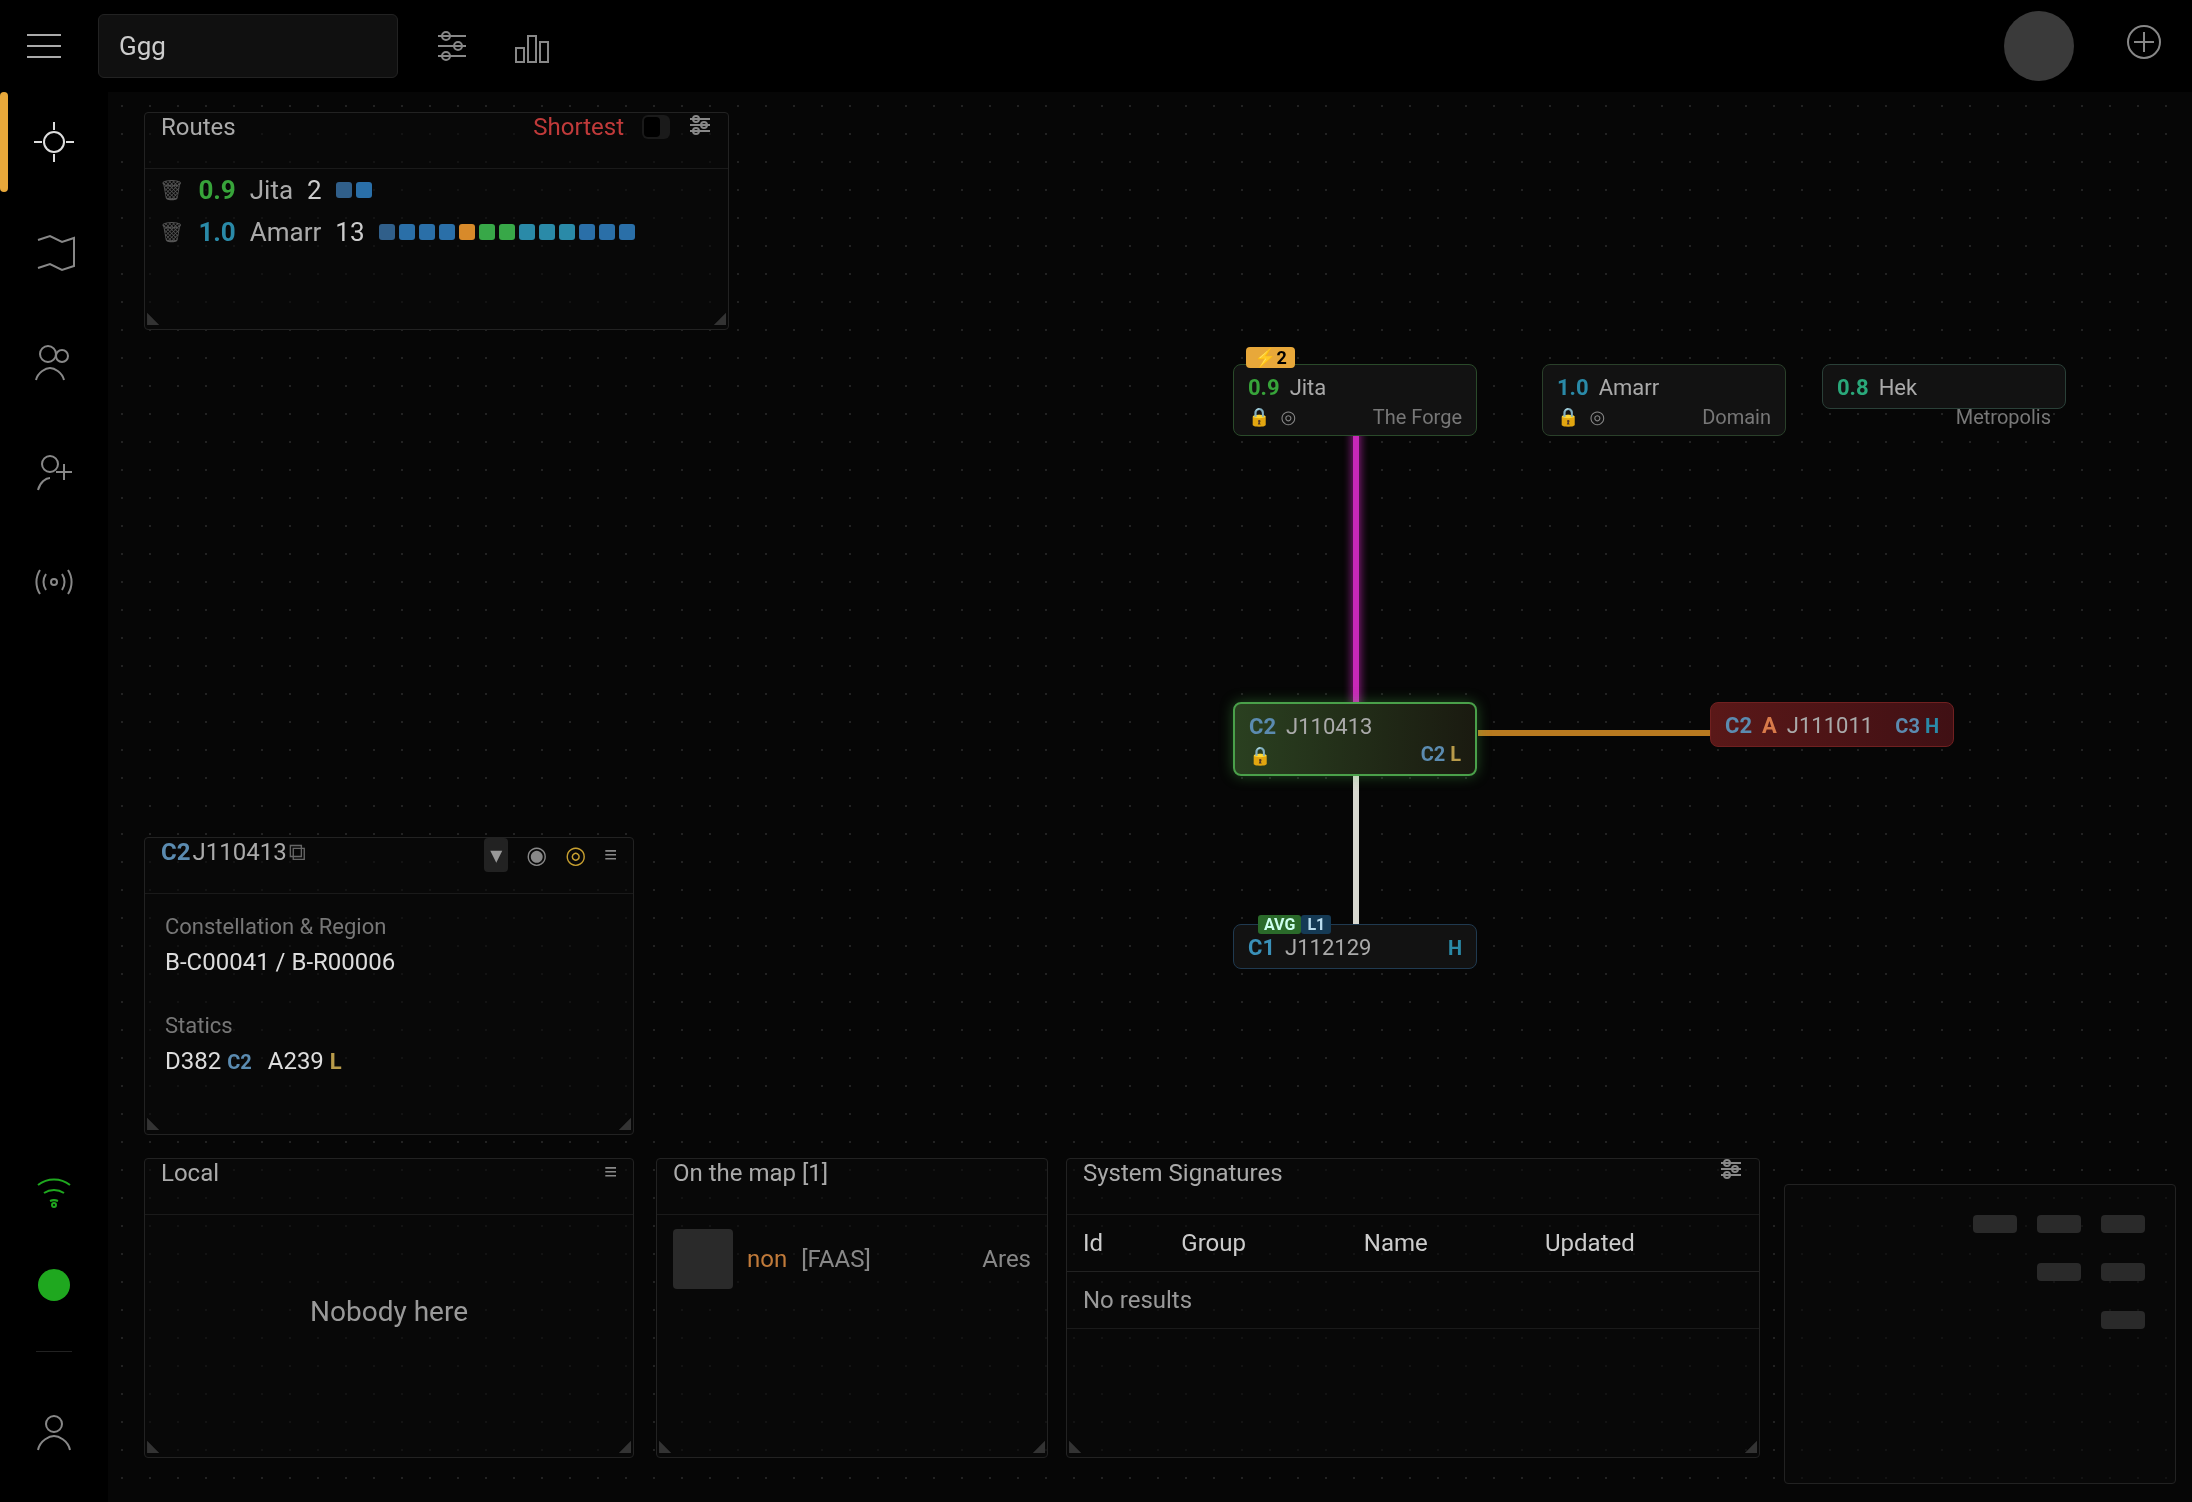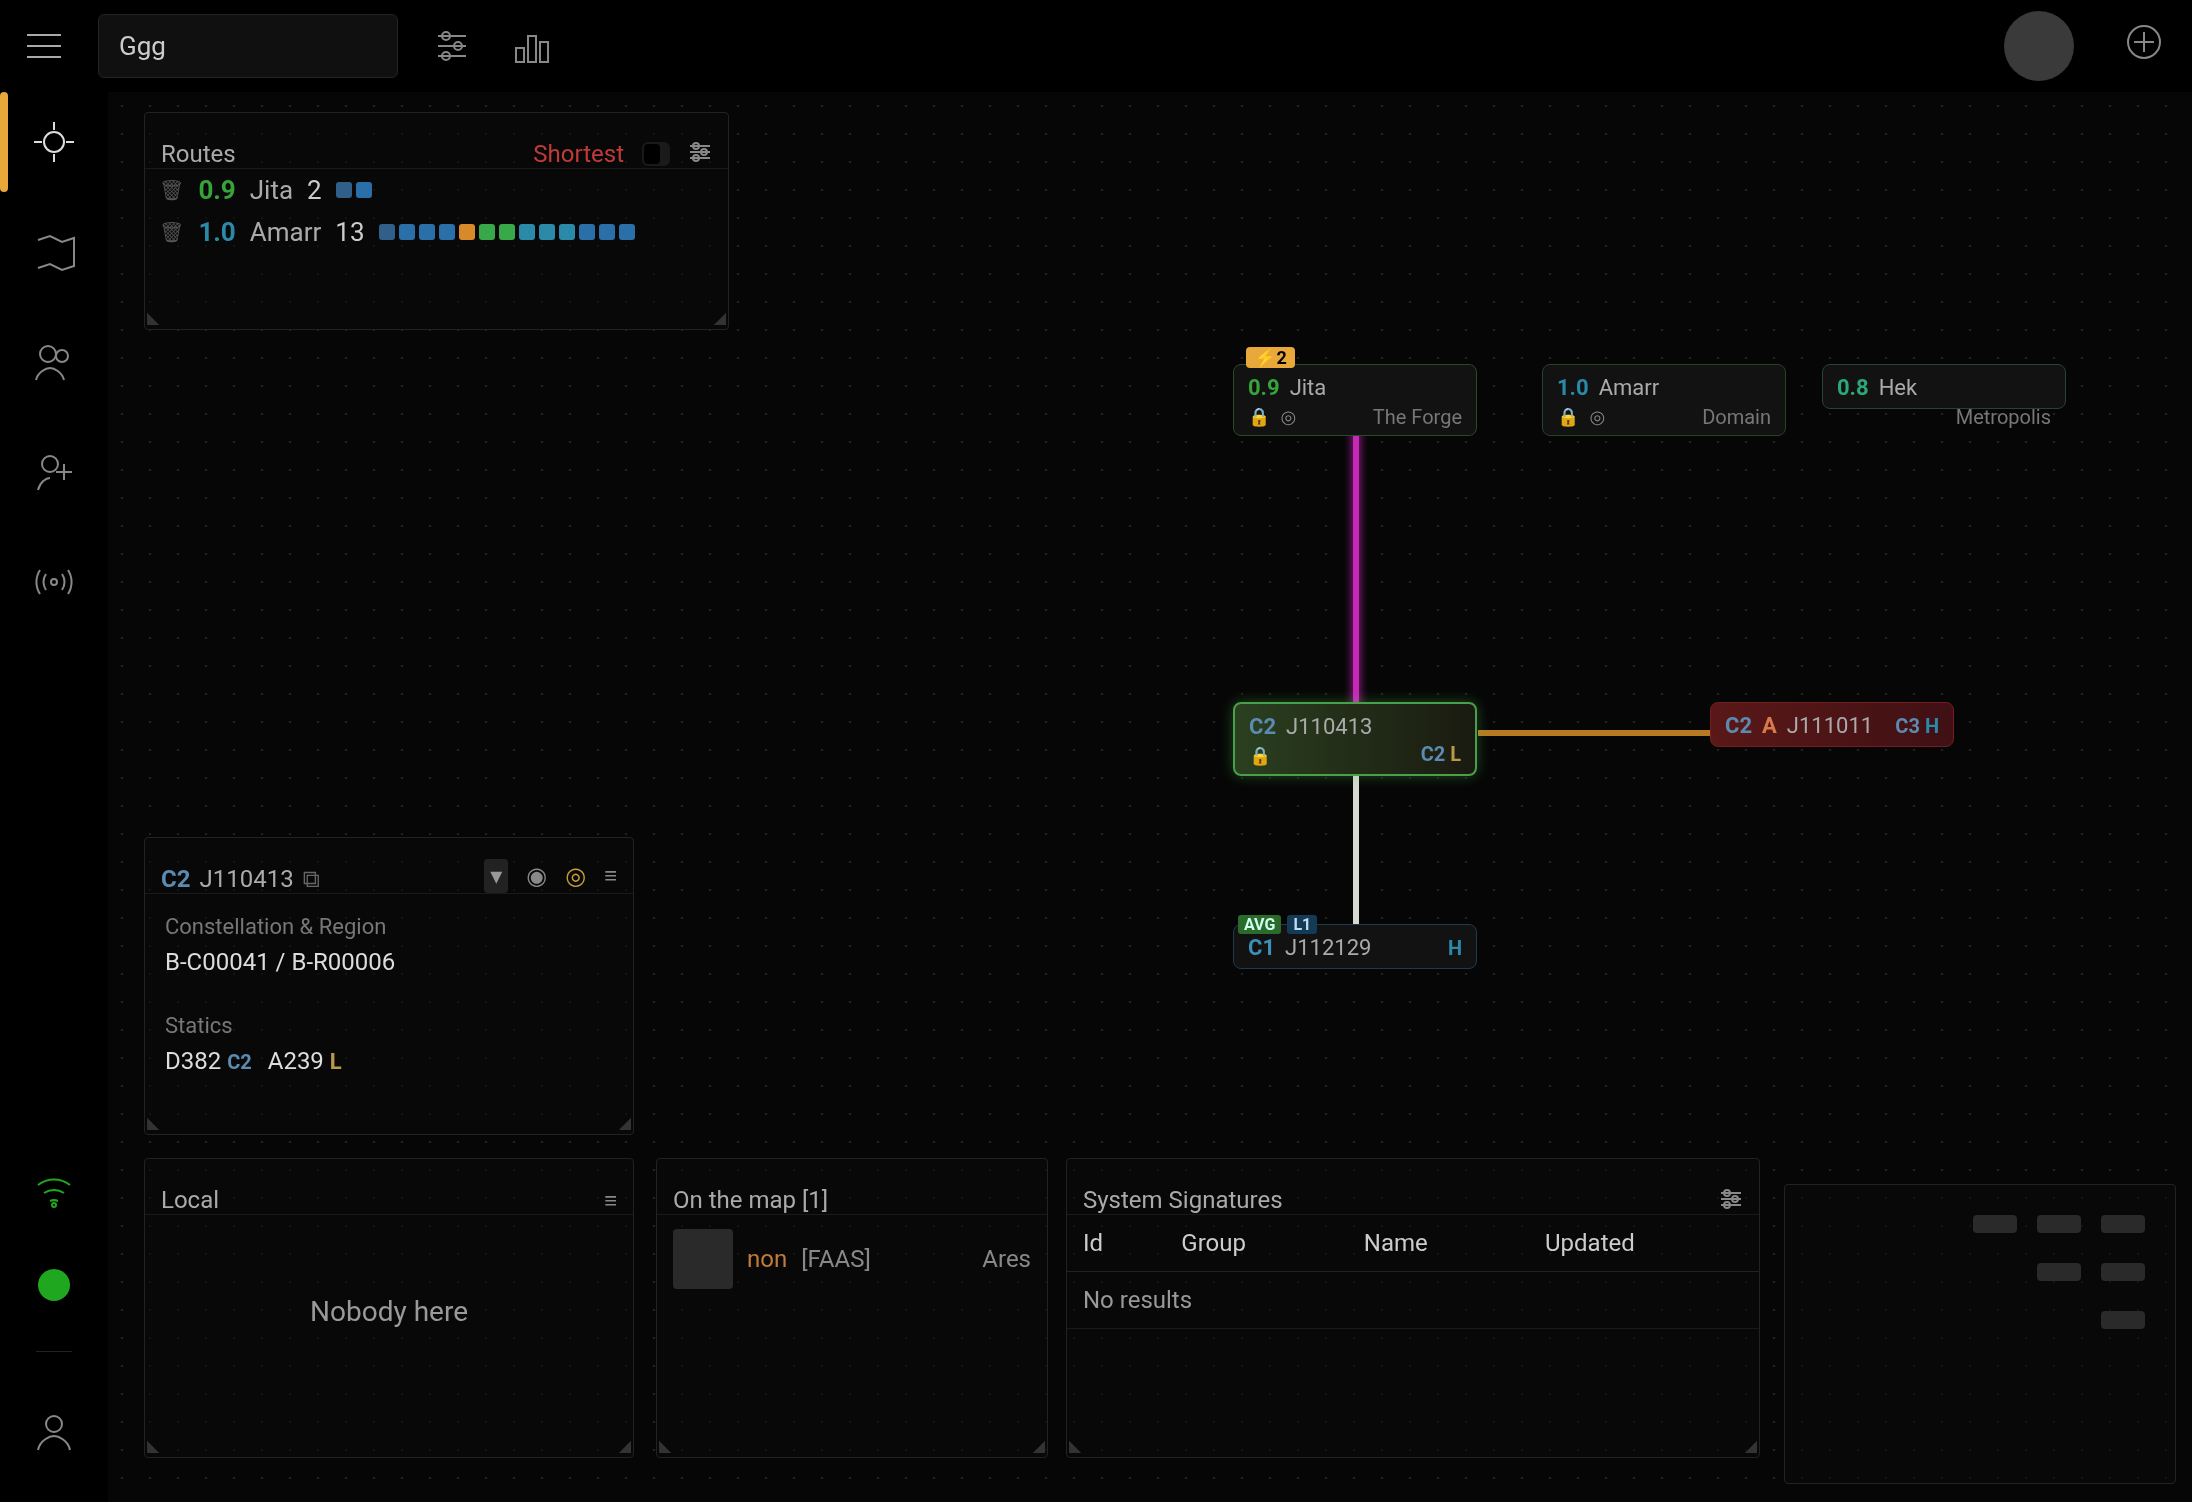--- a/index.html
+++ b/index.html
@@ -21,21 +21,21 @@
     .railitem.active::after { content:""; position:absolute; left:-24px; width:8px; height:100px; background:#e8a83a; border-radius:4px; }
     .railitem.active { color:#ddd; }
     .leftrail .bottom { margin-top:auto; margin-bottom:40px; display:flex; flex-direction:column; gap:50px; align-items:center;}
     .dot-green { width:32px; height:32px; border-radius:50%; background:#1fa81f; }
 
     
     .maparea { position:absolute; left:108px; right:0; top:92px; bottom:0; background:#060606; background-image: radial-gradient(circle, #222 1px, transparent 1px); background-size:28px 28px; }
 
     
     .panel { position:absolute; border:1px solid #222; background:rgba(10,10,10,0.6); border-radius:4px; }
-    .panel-head { display:flex; align-items:flex-end; gap:9px; height:56px; padding:0 16px; border-bottom:1px solid #1a1a1a; font-size:24px; }
+    .panel-head { display:flex; align-items:flex-start; gap:2px; height:56px; padding:0 16px; border-bottom:1px solid #1a1a1a; font-size:24px; }
     .panel-head .right { margin-left:auto; display:flex; align-items:center; gap:18px; }
     .resize-hint { position:absolute; left:2px; bottom:2px; font-size:16px; color:#333; }
     .resize-hint2 { position:absolute; right:2px; bottom:2px; font-size:16px; color:#333; }
 
     
     #routes { left:36px; top:20px; width:585px; height:218px; }
     .route-row { display:flex; align-items:center; gap:14px; padding:6px 14px; font-size:26px; }
     .trash { color:#555; font-size:20px; }
     .sec { font-weight:700; }
     .hops { display:flex; gap:4px; }
@@ -82,21 +82,21 @@
     .node.other .sec { font-weight:700; }
     .node .flags { font-size:18px; color:#888; margin-top:6px; display:flex; gap:10px; }
     .node.hi09 { border-color:#2a4a2a; }
     .node.hi10 { border-color:#2a402a; }
     .node.hi08 { border-color:#2a4038; }
     .node.c2sel { width:244px; border:2px solid #4aa04a; background:linear-gradient(90deg,#2a4020,#1a1a10); box-shadow:0 0 14px rgba(80,200,80,0.35); }
     .node.c2sel .mini { position:absolute; right:14px; bottom:8px; font-size:20px; }
     .node.c2a   { border-color:#702020; background:linear-gradient(90deg,#5a1818,#401014); }
     .node.c1    { border-color:#203a50; }
     .badge { position:absolute; top:-18px; left:12px; background:#e8a83a; color:#000; font-size:18px; padding:0 8px; border-radius:4px; font-weight:700; display:flex; align-items:center; gap:6px;}
-    .chip { position:absolute; top:-10px; left:4px; display:flex; gap:6px; }
+    .chip { position:absolute; top:-10px; left:24px; display:flex; gap:0; }
     .chip span { font-size:16px; font-weight:700; padding:0 6px; border-radius:3px; }
     .chip .avg { background:#2a6a2a; color:#cfe; }
     .chip .l1 { background:#153a55; color:#bde; }
 
     .link { position:absolute; transform-origin: top left; }
     .link.v { width:6px; }
     .link.h { height:6px; }
     .magenta { background:#c828b8; box-shadow:0 0 10px #c828b8; }
     .white { background:#d8d8d0; }
     .orange { background:#b87a20; }

